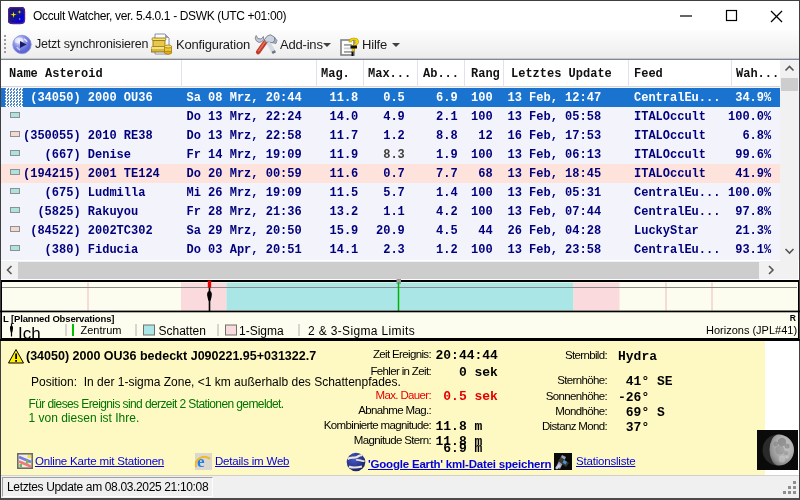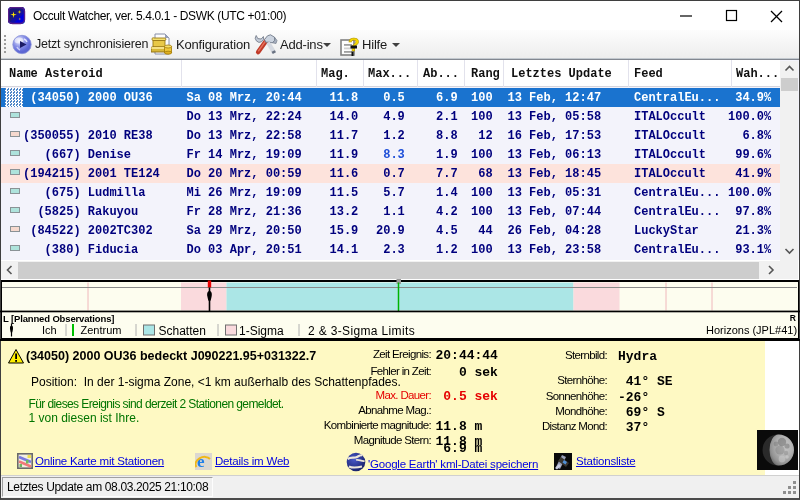--- a/index.html
+++ b/index.html
@@ -191,21 +191,21 @@
         <div class="abs rtext mono" style="left:470px; color:#00007e;"> 12</div>
         <div class="abs rtext mono" style="left:506.5px; color:#00007e;">16 Feb, 17:53</div>
         <div class="abs rtext mono" style="left:633px; color:#00007e;">ITALOccult</div>
         <div class="abs rtext mono" style="left:727px; color:#00007e;">  6.8%</div>
       </div>
   <div class="abs row" style="top:85px; background:#f3f3fb;">
         <div class="abs sw swt"></div>
         <div class="abs rtext mono" style="left:22px; color:#00007e;">   (667) Denise</div>
         <div class="abs rtext mono" style="left:185.5px; color:#00007e;">Fr 14 Mrz, 19:09</div>
         <div class="abs rtext mono" style="left:328.5px; color:#00007e;">11.9</div>
-        <div class="abs rtext mono" style="left:375px; color:#1d4ed8;"> 8.3</div>
+        <div class="abs rtext mono" style="left:375px; color:#404040;"> 8.3</div>
         <div class="abs rtext mono" style="left:435px; color:#00007e;">1.9</div>
         <div class="abs rtext mono" style="left:470px; color:#00007e;">100</div>
         <div class="abs rtext mono" style="left:506.5px; color:#00007e;">13 Feb, 06:13</div>
         <div class="abs rtext mono" style="left:633px; color:#00007e;">ITALOccult</div>
         <div class="abs rtext mono" style="left:727px; color:#00007e;"> 99.6%</div>
       </div>
   <div class="abs row" style="top:104px; background:#fde3dc;">
         <div class="abs sw swt"></div>
         <div class="abs rtext mono" style="left:22px; color:#00007e;">(194215) 2001 TE124</div>
         <div class="abs rtext mono" style="left:185.5px; color:#00007e;">Do 20 Mrz, 00:59</div>
@@ -311,21 +311,21 @@
   <line x1="11.5" y1="1.5" x2="11.5" y2="14.5" stroke="#000" stroke-width="1.2"></line>
   <path d="M11.5 3.5 C9.9 3.5 9.8 5.8 10.1 7.5 C10.4 9.4 10.8 11 11.5 11 C12.2 11 12.6 9.4 12.9 7.5 C13.2 5.8 13.1 3.5 11.5 3.5 Z" fill="#000"></path>
   <line x1="66" y1="2" x2="66" y2="14" stroke="#b0b0b0" stroke-width="1"></line>
   <line x1="73" y1="2" x2="73" y2="14" stroke="#00c000" stroke-width="2"></line>
   <rect x="143.5" y="3" width="11" height="10" fill="#abe6e6" stroke="#707070"></rect>
   <line x1="136" y1="2" x2="136" y2="14" stroke="#b0b0b0" stroke-width="1"></line>
   <rect x="225.5" y="3" width="11" height="10" fill="#fadadd" stroke="#707070"></rect>
   <line x1="218" y1="2" x2="218" y2="14" stroke="#b0b0b0" stroke-width="1"></line>
   <line x1="299" y1="2" x2="299" y2="14" stroke="#b0b0b0" stroke-width="1"></line>
 </svg>
-<div class="abs" style="left:18px; top:324px; font-size:11px; color:#000;margin-left:24px;">Ich</div>
+<div class="abs" style="left:18px; top:324px; font-size:17px; color:#000;">Ich</div>
 <div class="abs" style="left:80.5px; top:324px; font-size:11px; color:#000;">Zentrum</div>
 <div class="abs" style="left:158.5px; top:324px; font-size:12px; color:#000;">Schatten</div>
 <div class="abs" style="left:239px; top:324px; font-size:12px; color:#000;">1-Sigma</div>
 <div class="abs" style="left:308px; top:324px; font-size:12px; color:#000; letter-spacing:0.35px;">2 &amp; 3-Sigma Limits</div>
 <div class="abs" style="left:706px; top:324px; font-size:11px; color:#000;">Horizons (JPL#41)</div>
 <div class="abs" style="left:0px; top:339px; width:800px; height:2px; background:#000;"></div>
 
 <div class="abs" id="details">
   <svg class="abs" style="left:7px; top:8px;" width="16" height="15">
     <path d="M8 0.5 L15.5 14 L0.5 14 Z" fill="#ffef00" stroke="#000" stroke-width="1"></path>
@@ -406,21 +406,21 @@
       <stop offset="0%" stop-color="#4a5ac8"></stop>
       <stop offset="60%" stop-color="#28348c"></stop>
       <stop offset="100%" stop-color="#141c58"></stop>
     </radialGradient>
   </defs>
   <circle cx="10" cy="10" r="9.3" fill="url(#ge)"></circle>
   <path d="M1.5 7 C5 4.5 8 6.5 11 5 C13 4 14.5 2.5 16.5 3.5" fill="none" stroke="#ece6da" stroke-width="2.2"></path>
   <path d="M10 8 C13 7 15 9.5 18.5 9" fill="none" stroke="#ece6da" stroke-width="1.8"></path>
   <path d="M3 14.5 C7 16.5 12 15.5 16 14.5" fill="none" stroke="#ece6da" stroke-width="2"></path>
 </svg>
-<div class="abs link" style="left:368px; top:458px;">'Google Earth' kml-Datei speichern</div>
+<div class="abs link" style="left:368px; top:458px;font-weight:bold;">'Google Earth' kml-Datei speichern</div>
 <svg class="abs" style="left:554px; top:453px;" width="18" height="17">
   <rect width="18" height="17" fill="#0a0a0a"></rect>
   <path d="M2 14 L8 2 L12 4 L6 16 Z" fill="#9aa0b8"></path>
   <path d="M7 4 L15 10 L12 14 L4 8 Z" fill="#3a3630"></path>
   <path d="M10 7 L13 9 L11.5 11.5 L8.5 9.5 Z" fill="#5090d8"></path>
   <path d="M1 15 L5 11 L7 13 L3 16.5 Z" fill="#c8cce0"></path>
 </svg>
 <div class="abs link" style="left:576px; top:454.5px;">Stationsliste</div>
 
 <div class="abs" id="status">

